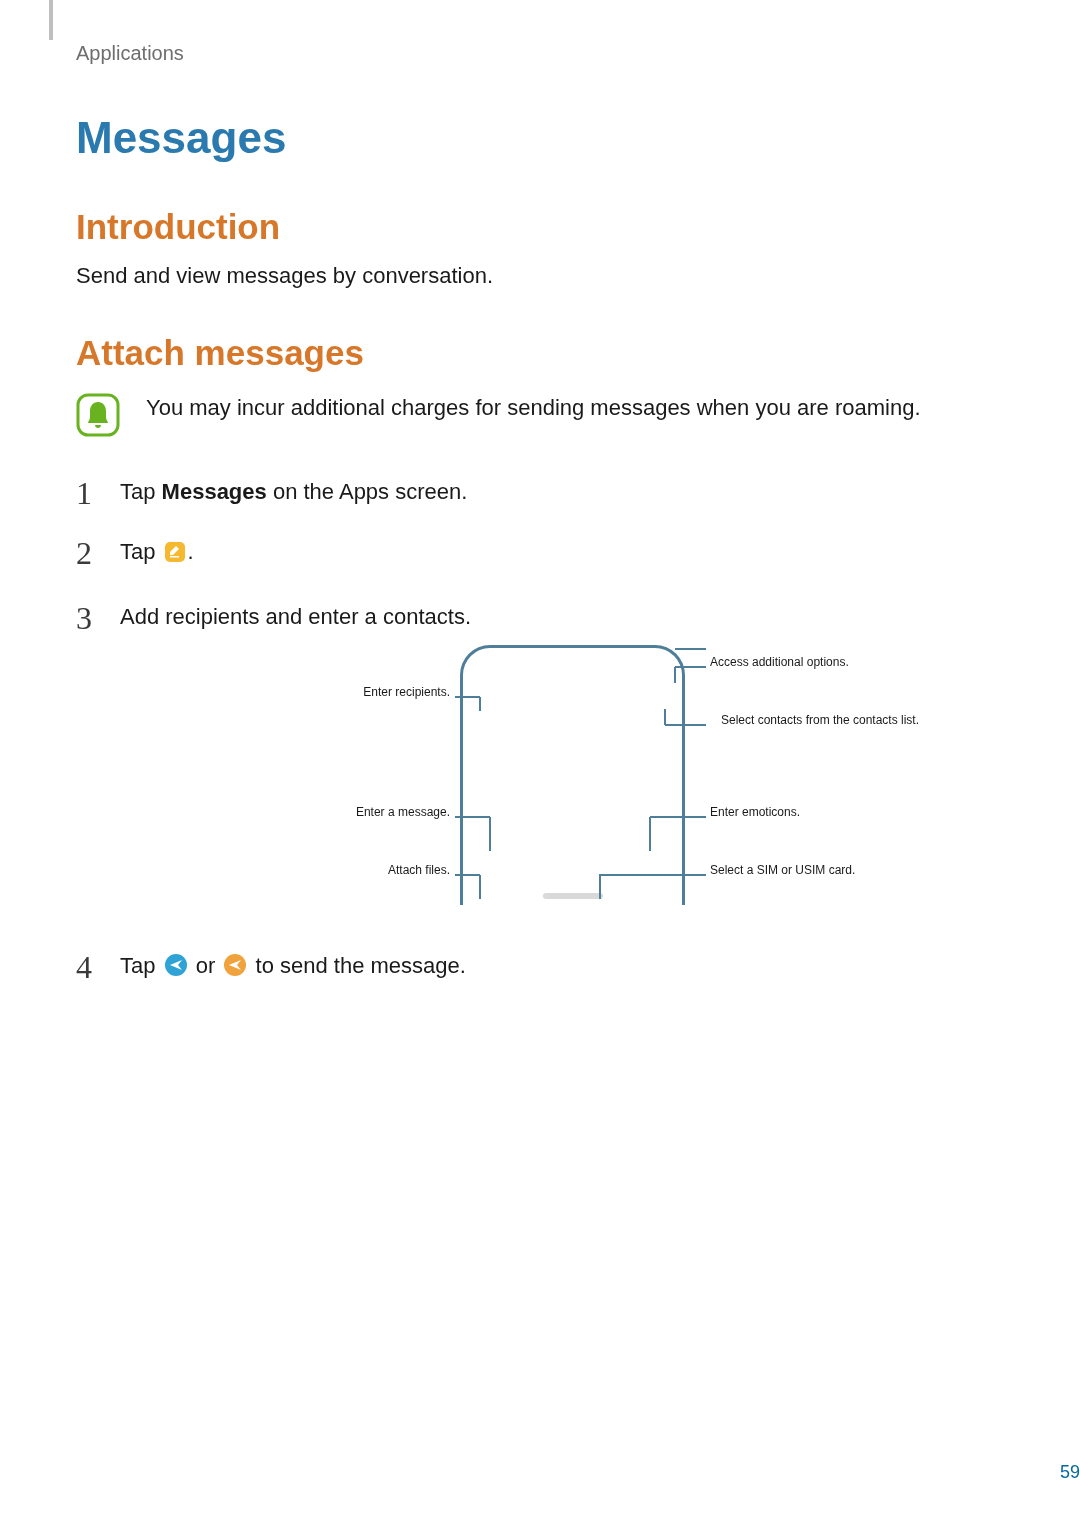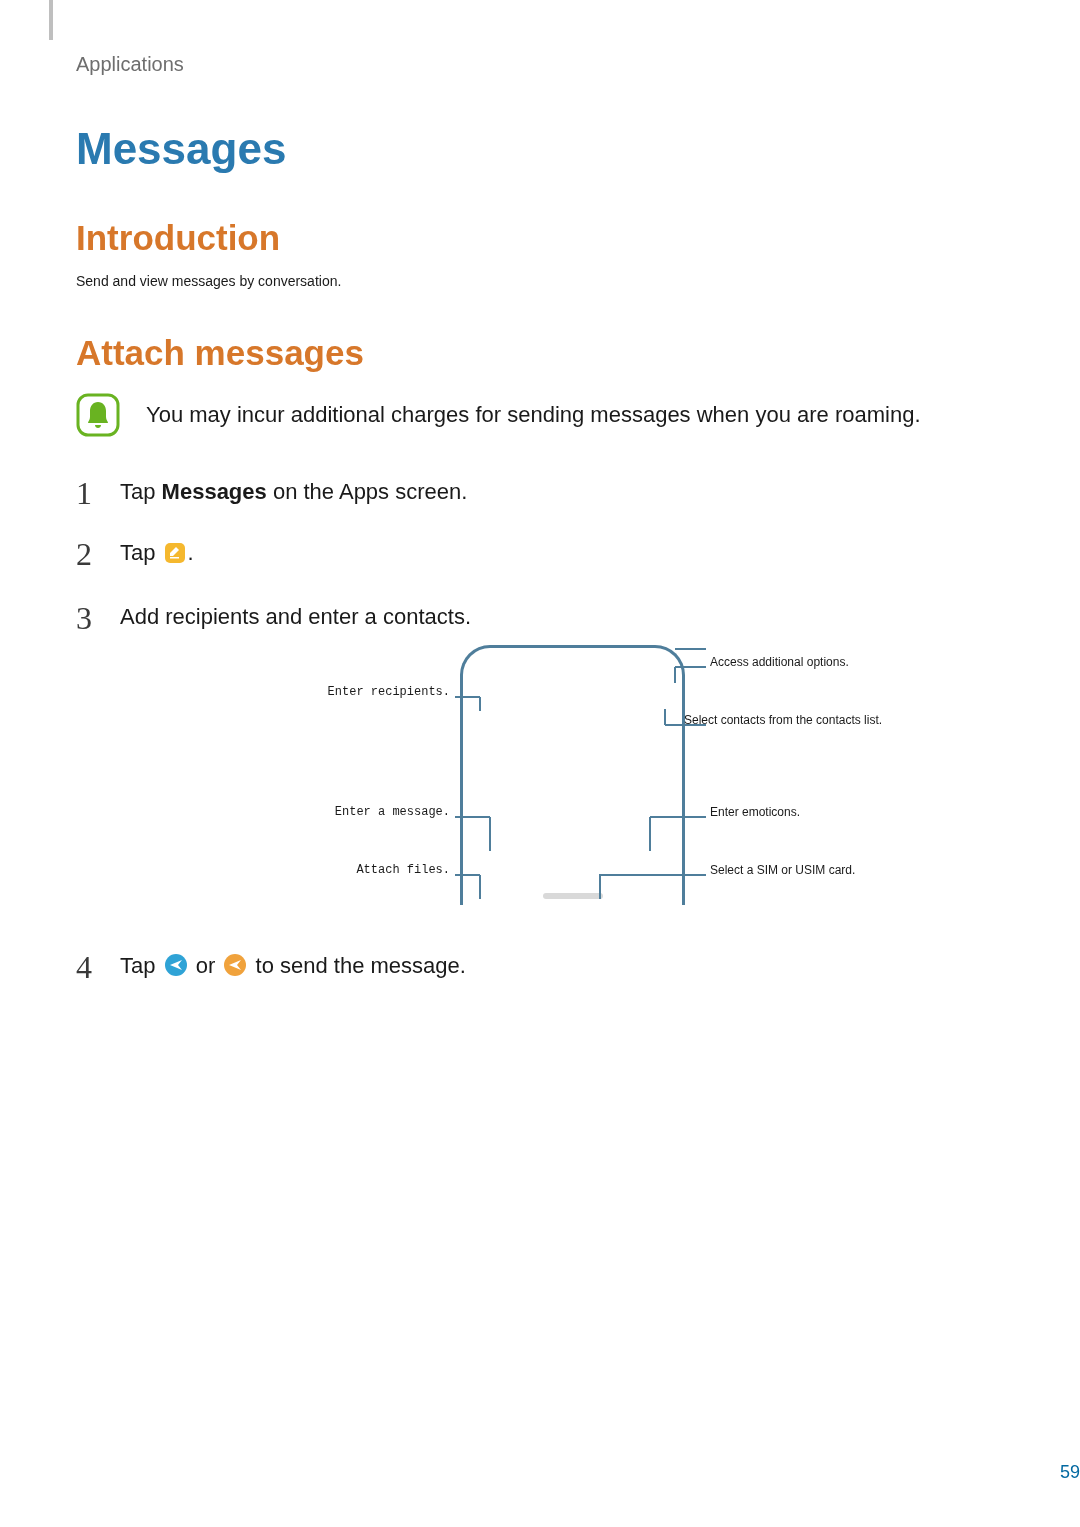--- a/index.html
+++ b/index.html
@@ -26,44 +26,44 @@
     width:4px; height:40px;
     background:#bfbfbf;
   }
   .page{
     padding:36px 76px 0 76px;
     box-sizing:border-box;
   }
   .crumb{
     font-size:20px;
     color:var(--soft);
-    margin:17px 0 48px 0;
+    margin:6px 0 48px 0;
   }
   h1.title{
     font-size:44px;
     font-weight:700;
     color:var(--accent);
     margin:0 0 44px 0;
   }
   h2.section{
     font-size:35px;
     font-weight:600;
     color:var(--orange);
     margin:0 0 14px 0;
   }
   h2.section.tight{ margin-bottom:20px; }
   p.body{
-    font-size:14px;
+    font-size:22px;
     line-height:1.35;
     margin:0 0 42px 0;
   }
   
   .note{
     display:flex;
-    align-items:center;
+    align-items:flex-start;
     gap:26px;
     margin:18px 0 40px 0;
   }
   .note .badge{
     flex:0 0 44px;
   }
   .note .text{
     font-size:22px;
     line-height:1.35;
   }
@@ -121,21 +121,21 @@
   }
   .lbl{
     position:absolute;
     font-size:12px;
     color:var(--text);
     line-height:1.25;
     white-space:nowrap;
   }
   .lbl.wrap{ white-space:normal; width:220px; }
   
-  .lbl.left{ text-align:right;font-family:Liberation Mono, monospace; }
+  .lbl.left{ text-align:right; }
 
   svg.lines{
     position:absolute;
     left:0; top:0;
     width:800px; height:280px;
     overflow:visible;
   }
   svg.lines line, svg.lines path{
     stroke:var(--ring);
     stroke-width:2;
@@ -199,21 +199,21 @@
       <div class="diagram">
         <div class="phone">
           <div style="position:absolute;left:50%;bottom:6px;transform:translateX(-50%);width:60px;height:6px;border-radius:3px;background:#d9d9d9;"></div>
         </div>
 
         <div class="lbl left" style="left:0;top:44px;width:270px;">Enter recipients.</div>
         <div class="lbl left" style="left:0;top:164px;width:270px;">Enter a message.</div>
         <div class="lbl left" style="left:0;top:222px;width:270px;">Attach files.</div>
 
         <div class="lbl" style="left:530px;top:14px;">Access additional options.</div>
-        <div class="lbl wrap" style="left:504px;top:72px;">Select contacts from the contacts list.</div>
+        <div class="lbl wrap" style="left:530px;top:72px;text-align:center;">Select contacts from the contacts list.</div>
         <div class="lbl" style="left:530px;top:164px;">Enter emoticons.</div>
         <div class="lbl" style="left:530px;top:222px;">Select a SIM or USIM card.</div>
 
         <svg class="lines">
 
           <line x1="275" y1="56" x2="300" y2="56"></line>
             <line x1="300" y1="56" x2="300" y2="70"></line>
           <line x1="275" y1="176" x2="310" y2="176"></line>
             <line x1="310" y1="176" x2="310" y2="210"></line>
           <line x1="275" y1="234" x2="300" y2="234"></line>

